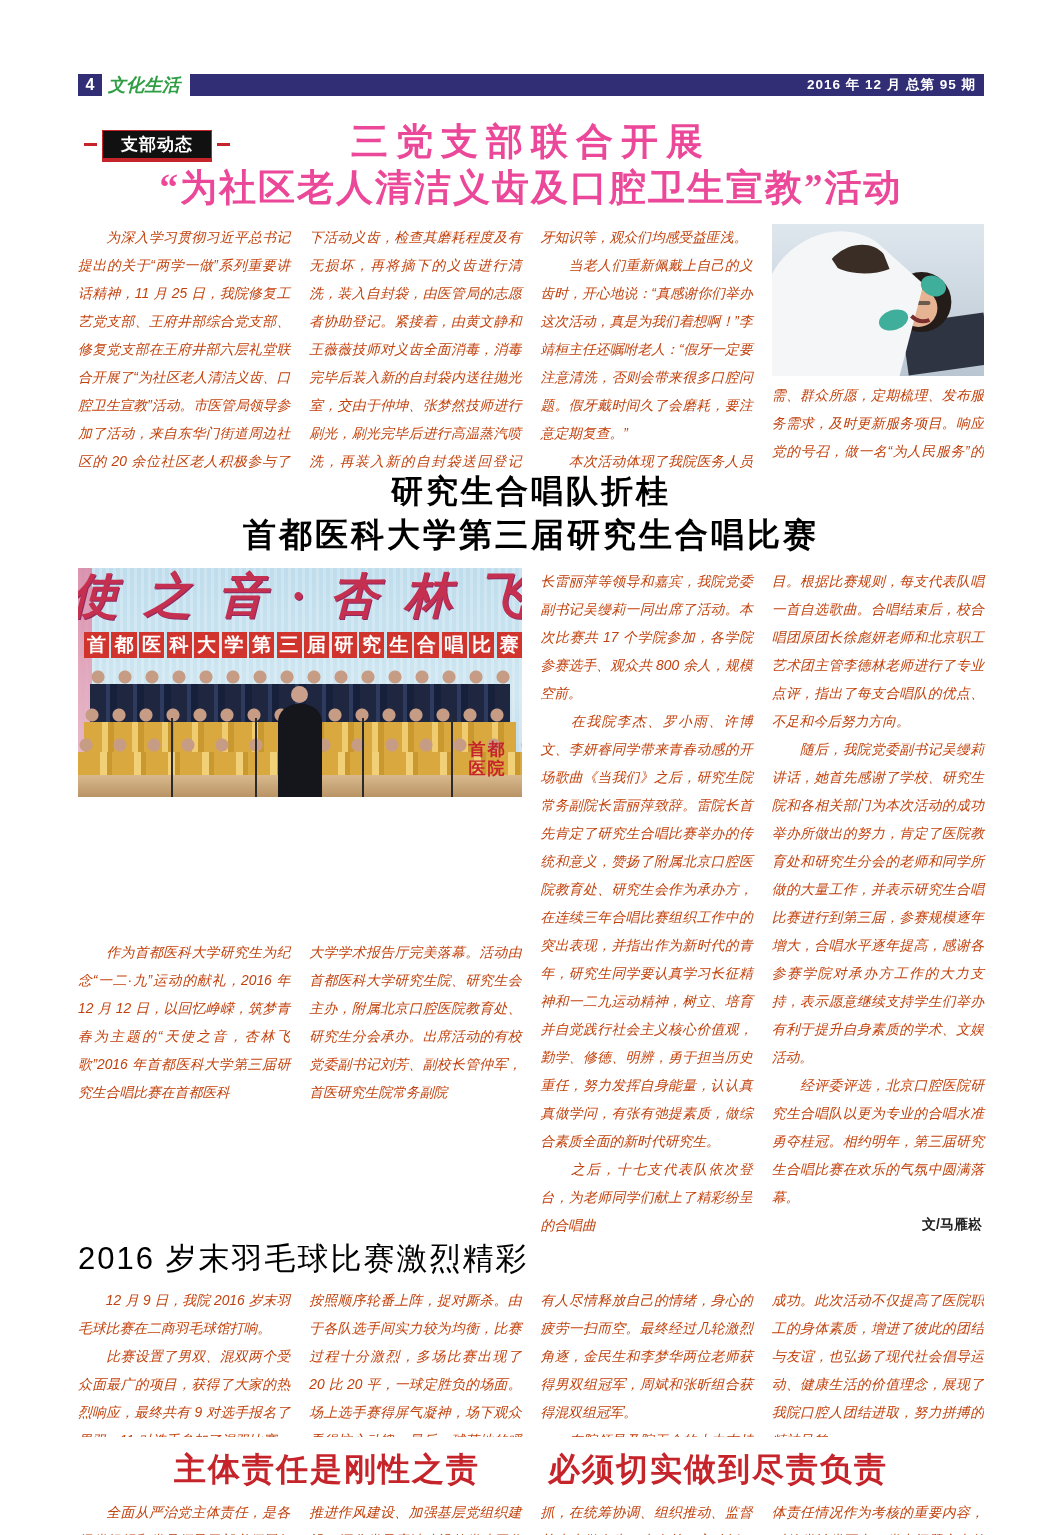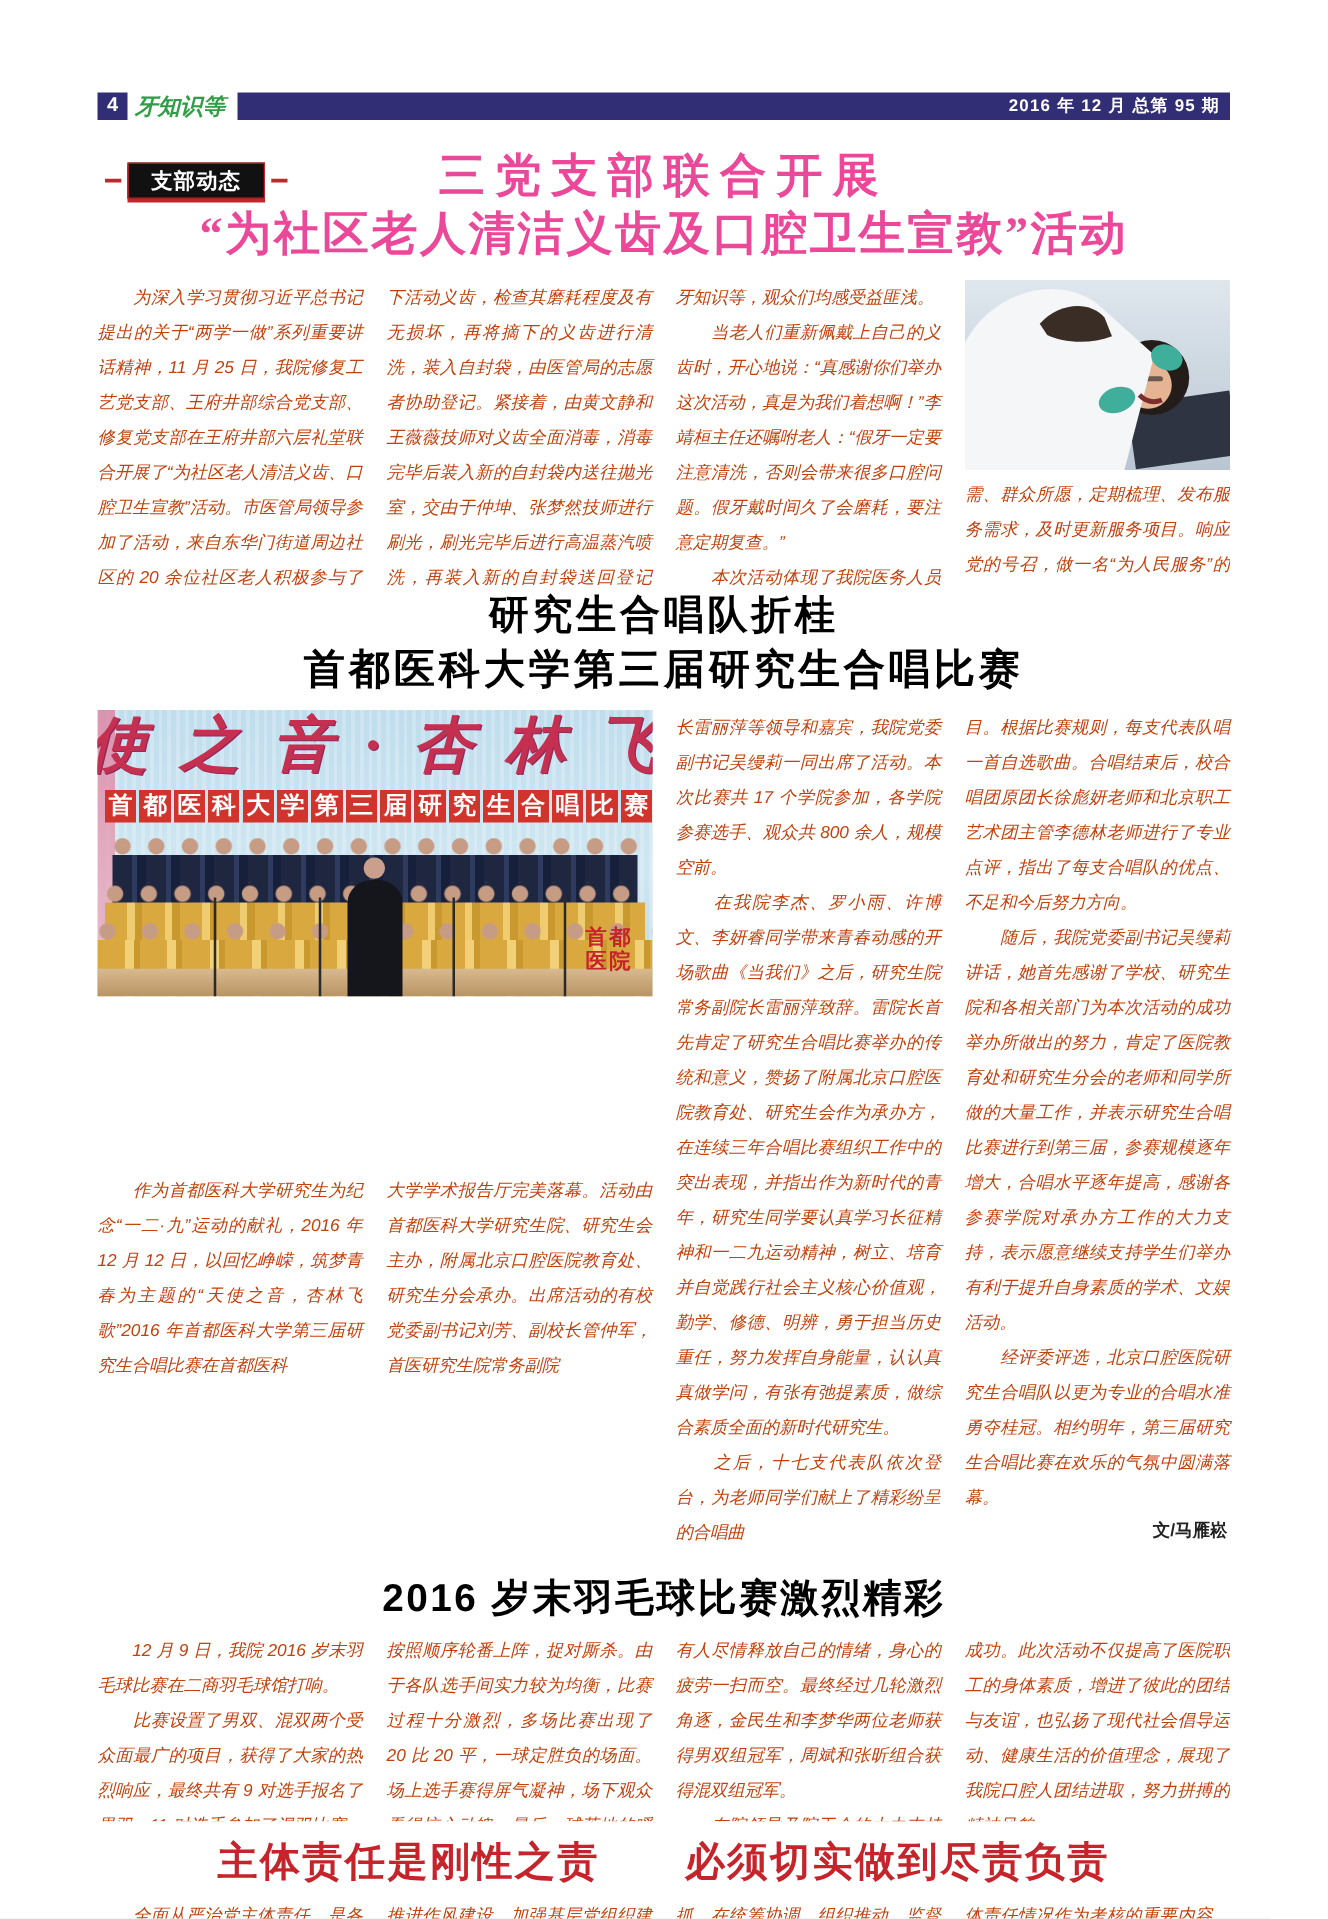--- a/index.html
+++ b/index.html
@@ -67,41 +67,41 @@
   .conductor .c-body{width:44px;height:130px;margin:1px auto 0;background:#15151c;border-radius:45% 45% 35% 35%/14% 14% 8% 8%;}
   .mic{position:absolute;top:150px;width:2px;height:115px;background:#2a2a2a;z-index:4;}
   .floor{position:absolute;bottom:0;left:0;right:0;height:22px;background:linear-gradient(180deg,#d8b98e,#b99465);}
   .side-label{position:absolute;top:172px;right:14px;width:2.3em;color:#c5242b;font-weight:bold;
     font-size:17px;line-height:19px;z-index:5;letter-spacing:2px;}
   .a2-c1{grid-column:1;grid-row:2;}
   .a2-c2{grid-column:2;grid-row:2;}
   .a2-c3{grid-column:3;grid-row:1/3;}
   .a2-c4{grid-column:4;grid-row:1/3;}
   
-  .a3-title{margin-top:20px;text-align:center;font-weight:bold;font-size:31px;line-height:38px;color:#000;letter-spacing:2px;}
+  .a3-title{margin-top:0;font-weight:normal;font-size:31px;line-height:38px;color:#000;letter-spacing:2px;}
   .a3-cols{margin-top:9px;height:150px;overflow:hidden;}
   
   .a4-title{margin-top:12px;text-align:center;color:#c5242b;font-weight:bold;font-size:32px;line-height:40px;
     letter-spacing:2px;font-family:"Liberation Serif","DejaVu Serif",serif;}
   .a4-cols{margin-top:10px;height:212px;overflow:hidden;}
   .a4-c4-bottom{display:flex;gap:8px;align-items:flex-start;}
   .a4-c4-bottom .body-text{flex:1;}
   .seal{flex:0 0 auto;width:64px;height:78px;border:3px solid #d0342c;border-radius:4px;
     color:#d0342c;font-family:"Liberation Serif","DejaVu Serif",serif;font-weight:bold;
     font-size:27px;line-height:36px;letter-spacing:4px;text-align:center;padding:2px 0 0 4px;
     box-sizing:border-box;word-break:break-all;white-space:normal;}
 </style>
 </head>
 <body>
 
 <div class="page">
 
   <div class="masthead">
     <div class="pagenum">4</div>
-    <div class="section-name">牙知识等</div>
+    <div class="section-name">文化生活</div>
     <div class="head-bar">
       <span class="issue-date">2016 年 12 月 总第 95 期</span>
     </div>
   </div>
 
   <div class="a1-head">
     <div class="kicker">
       <span class="dash"></span>
       <span class="kicker-box">支部动态</span>
       <span class="dash"></span>

